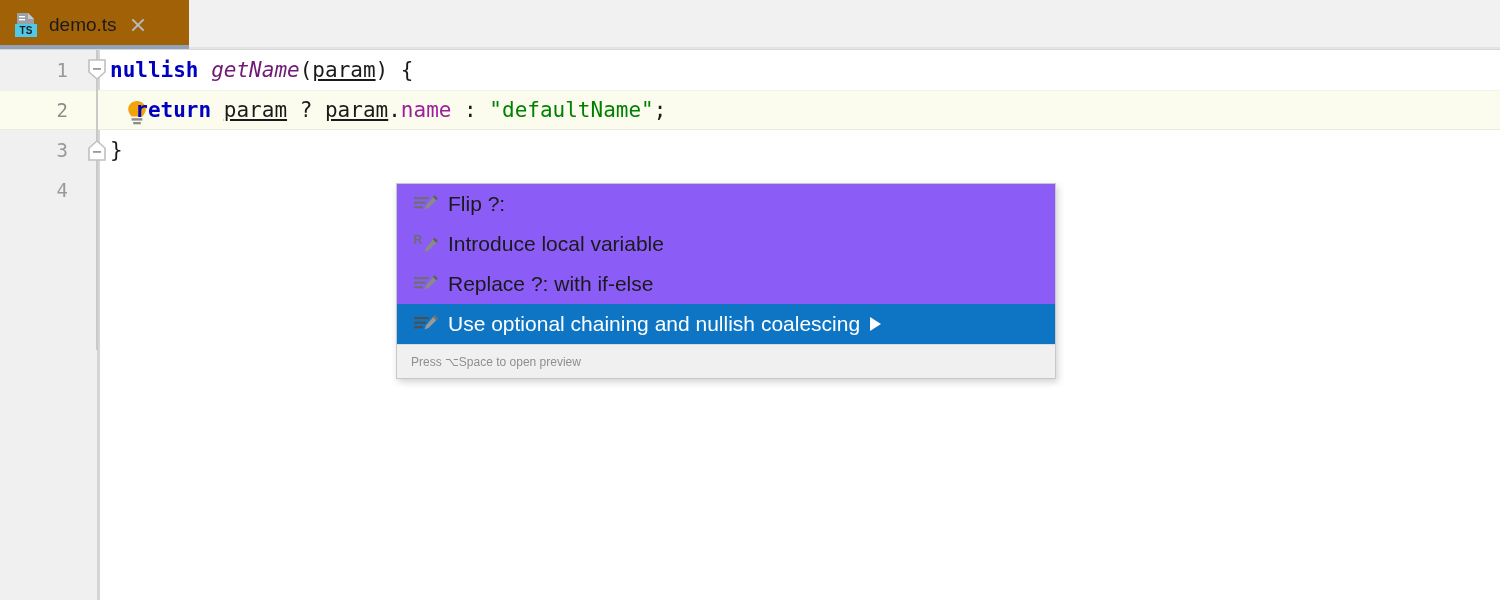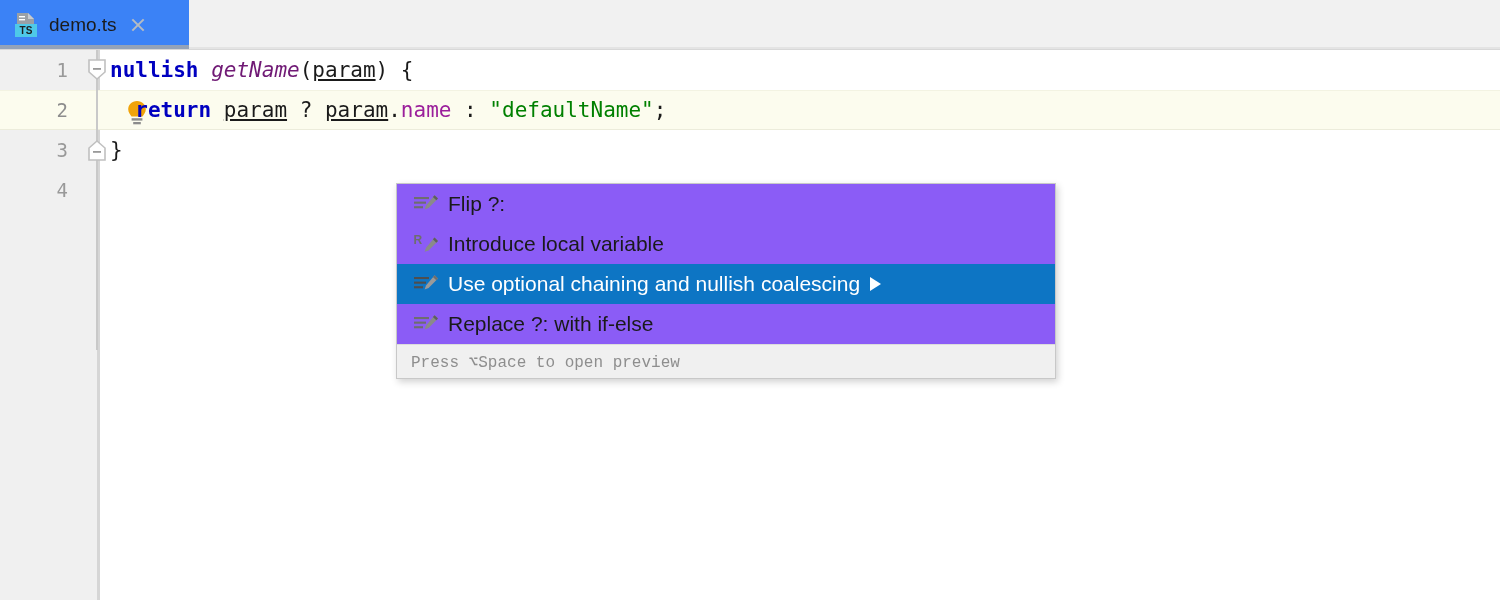--- a/index.html
+++ b/index.html
@@ -26,21 +26,21 @@
     width: 1500px;
     height: 50px;
     background: #f1f1f1;
     border-bottom: 1px solid #d8d8d8;
   }
   .tab {
     position: absolute;
     left: 0; top: 0;
     width: 189px;
     height: 49px;
-    background: #3b82f6;
+    background: #a16207;
     display: flex;
     align-items: center;
     padding-left: 14px;
     cursor: default;
   }
   .tab-underline {
     position: absolute;
     left: 0; top: 45px;
     width: 189px;
     height: 4px;
@@ -234,22 +234,22 @@
   }
   .popup-footer {
     height: 34px;
     background: #f0f0f0;
     border-top: 1px solid #dcdcdc;
     display: flex;
     align-items: center;
     padding-left: 14px;
   }
   .popup-footer span {
-    font-family: Liberation Mono, monospace;
-    font-size: 16px;
+    font-family: Liberation Sans, sans-serif;
+    font-size: 12px;
     color: #8e8e8e;
     white-space: nowrap;
   }
 </style>
 </head>
 <body>
 
 <div id="app">
 
   <div class="tabbar">
@@ -328,48 +328,48 @@
 
       <div class="menu-item">
         <span class="menu-icon">
           <svg viewBox="0 0 28 24" width="28" height="24">
             <text x="0.5" y="12" font-family="Liberation Sans, sans-serif" font-size="12" font-weight="bold" fill="#6e6e6e">R</text>
             <path d="M21.6 5.6 L25 9 L15.6 18.4 L11.6 19.8 L13 15.8 Z" fill="#8a8a8a"></path>
             <path d="M21.6 5.6 L25 9 L23.3 10.7 L19.9 7.3 Z" fill="#5e5e5e"></path>
           </svg>
         </span>
         <span class="menu-label">Introduce local variable</span>
+      </div>
+
+      <div class="menu-item">
+        <span class="menu-icon">
+          <svg viewBox="0 0 28 24" width="28" height="24">
+            <rect x="1" y="5" width="15" height="2.1" fill="#6e6e6e"></rect>
+            <rect x="1" y="9.6" width="12" height="2.1" fill="#6e6e6e"></rect>
+            <rect x="1" y="14.2" width="9" height="2.1" fill="#6e6e6e"></rect>
+            <path d="M21.6 3.2 L25 6.6 L15.6 16 L11.6 17.4 L13 13.4 Z" fill="#8a8a8a"></path>
+            <path d="M21.6 3.2 L25 6.6 L23.3 8.3 L19.9 4.9 Z" fill="#5e5e5e"></path>
+          </svg>
+        </span>
+        <span class="menu-label">Replace ?: with if-else</span>
       </div>
 
       <div class="menu-item selected">
         <span class="menu-icon">
           <svg viewBox="0 0 28 24" width="28" height="24">
             <rect x="1" y="5" width="15" height="2.1" fill="#4e4e4e"></rect>
             <rect x="1" y="9.6" width="12" height="2.1" fill="#4e4e4e"></rect>
             <rect x="1" y="14.2" width="9" height="2.1" fill="#4e4e4e"></rect>
             <path d="M21.6 3.2 L25 6.6 L15.6 16 L11.6 17.4 L13 13.4 Z" fill="#9a9a9a"></path>
             <path d="M21.6 3.2 L25 6.6 L23.3 8.3 L19.9 4.9 Z" fill="#6e6e6e"></path>
           </svg>
         </span>
         <span class="menu-label">Use optional chaining and nullish coalescing</span>
         <span class="submenu-arrow"></span>
       </div>
 
-      <div class="menu-item">
-        <span class="menu-icon">
-          <svg viewBox="0 0 28 24" width="28" height="24">
-            <rect x="1" y="5" width="15" height="2.1" fill="#6e6e6e"></rect>
-            <rect x="1" y="9.6" width="12" height="2.1" fill="#6e6e6e"></rect>
-            <rect x="1" y="14.2" width="9" height="2.1" fill="#6e6e6e"></rect>
-            <path d="M21.6 3.2 L25 6.6 L15.6 16 L11.6 17.4 L13 13.4 Z" fill="#8a8a8a"></path>
-            <path d="M21.6 3.2 L25 6.6 L23.3 8.3 L19.9 4.9 Z" fill="#5e5e5e"></path>
-          </svg>
-        </span>
-        <span class="menu-label">Replace ?: with if-else</span>
-      </div>
-
       <div class="popup-footer">
         <span>Press ⌥Space to open preview</span>
       </div>
     </div>
 
   </div>
 </div>
 
 </body></html>

